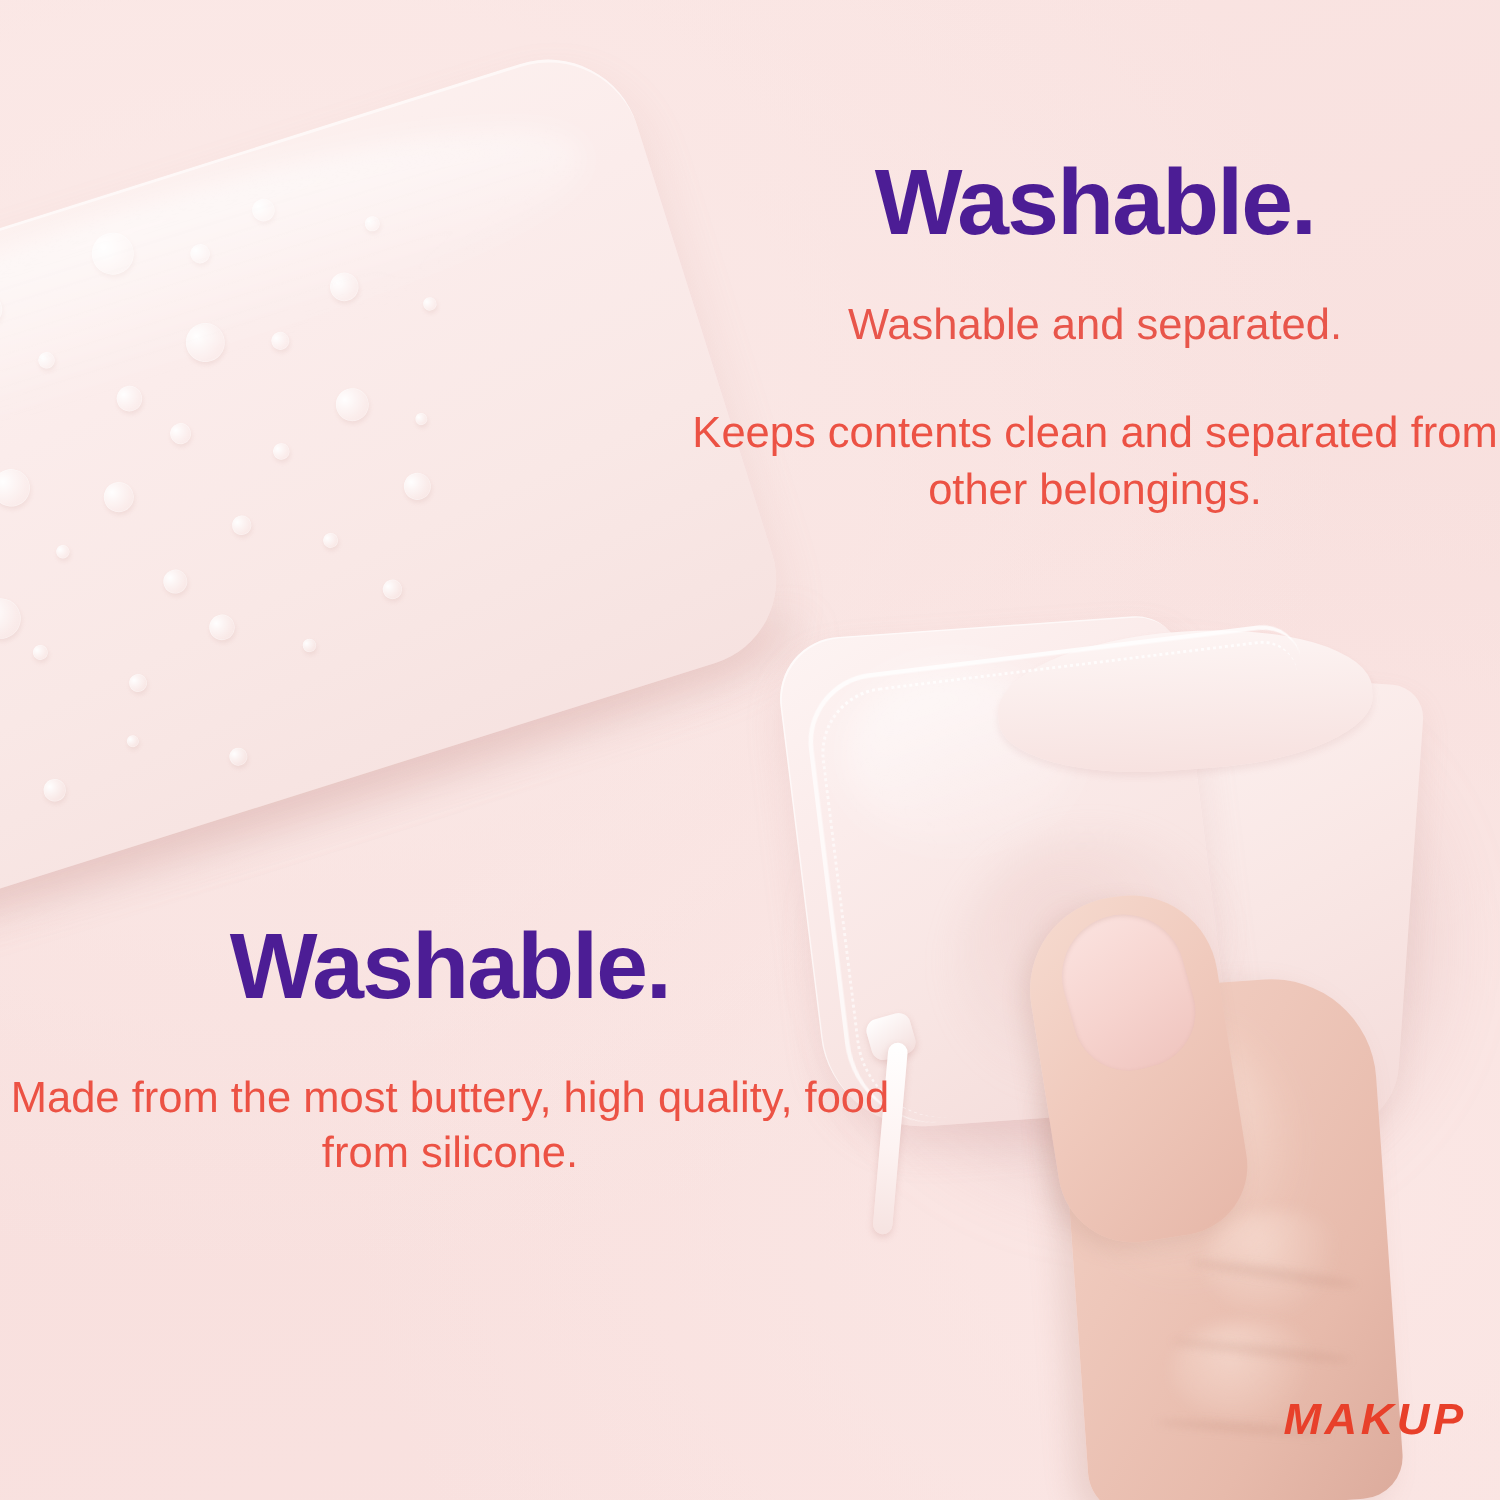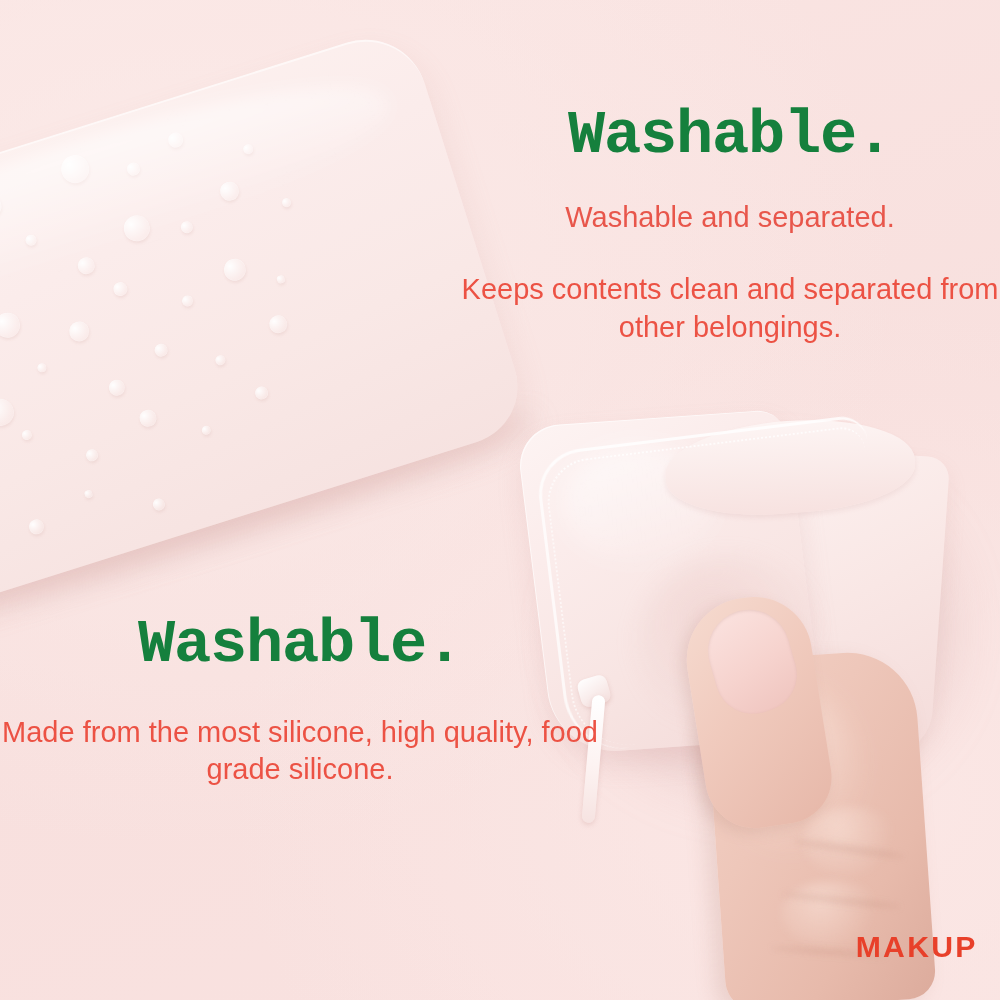--- a/index.html
+++ b/index.html
@@ -284,22 +284,21 @@
   }
   .copy-washable { left: 460px; top: 103px; width: 540px; }
   .copy-flexible { left: 0px;   top: 612px; width: 600px; }
 
   .headline {
     font-size: 62px;
     font-weight: 700;
     letter-spacing: -1.2px;
     line-height: 1.06;
     margin: 0;
-    color: #15803d;
-    font-family: Liberation Mono, monospace;
+    color: #4c1d95;
   }
   .sub-lead {
     font-size: 29px;
     font-weight: 500;
     line-height: 1.26;
     margin: 30px 0 0 0;
     color: #e8564b;
   }
   .sub-body {
     font-size: 29px;
@@ -317,20 +316,21 @@
   }
 
   
   .brand {
     position: absolute;
     left: 858px;
     top: 933px;
     display: flex;
     align-items: center;
     gap: 2px;
+    font-style: italic;
   }
   .brand-word {
     font-size: 29px;
     font-weight: 700;
     letter-spacing: 2.2px;
     line-height: 1;
     color: #e8402a;
     font-family: "Liberation Sans", sans-serif;
     transform: scaleX(1.04);
   }
@@ -406,20 +406,20 @@
   </div>
 
   <div class="copy copy-washable">
     <h1 class="headline">Washable.</h1>
     <p class="sub-lead">Washable and separated.</p>
     <p class="sub-body">Keeps contents clean and separated from other belongings.</p>
   </div>
 
   <div class="copy copy-flexible">
     <h1 class="headline">Washable.</h1>
-    <p class="sub-body">Made from the most silicone, high quality, food grade silicone.</p>
+    <p class="sub-body">Made from the most buttery, high quality, food from silicone.</p>
   </div>
 
   <div class="brand">
     <span class="brand-word">MAKUP</span>
   </div>
 
 </div>
 
 </body></html>

